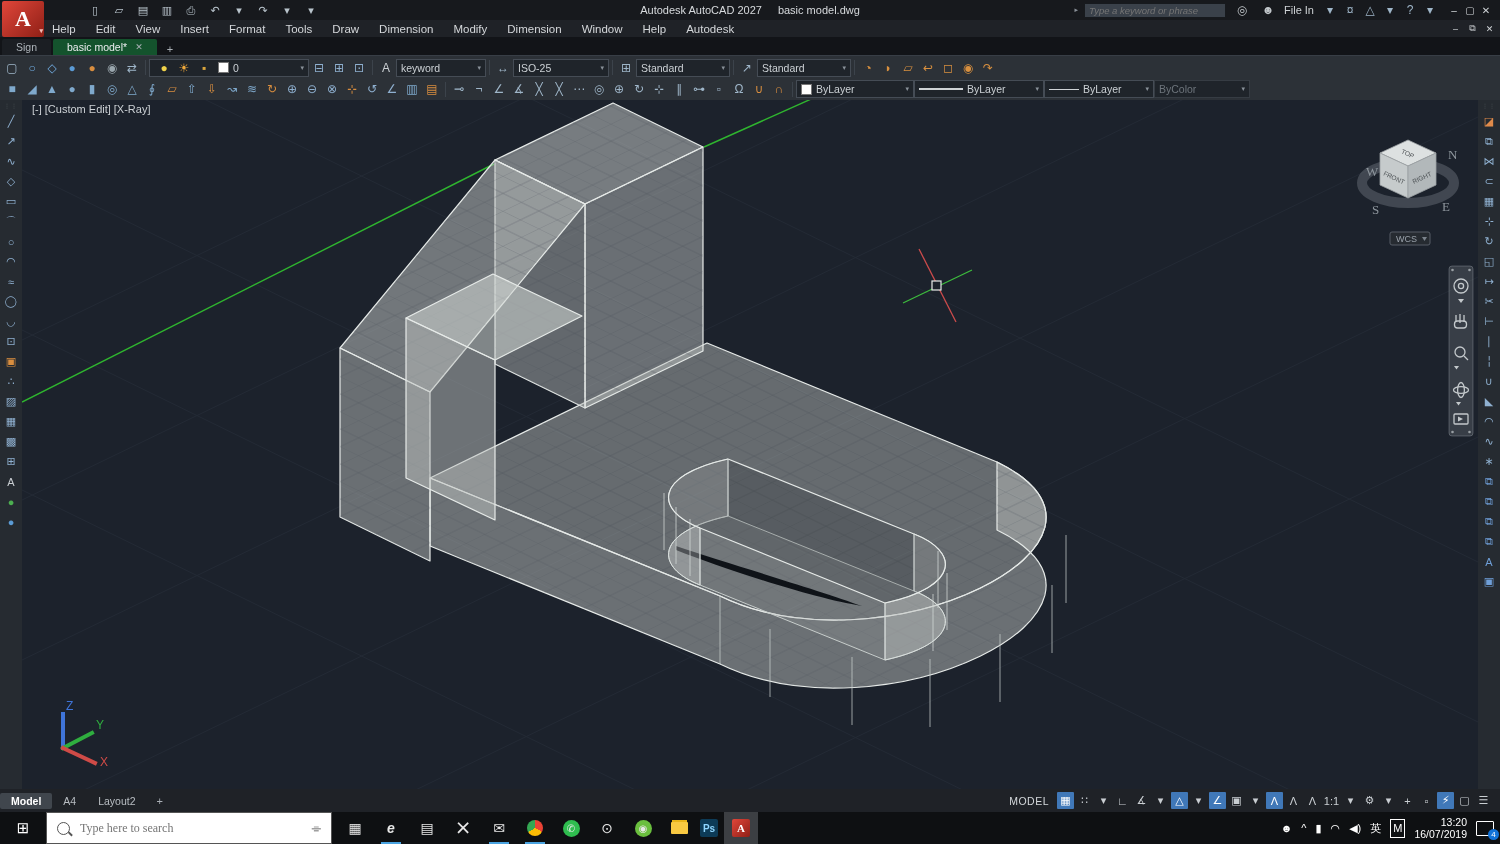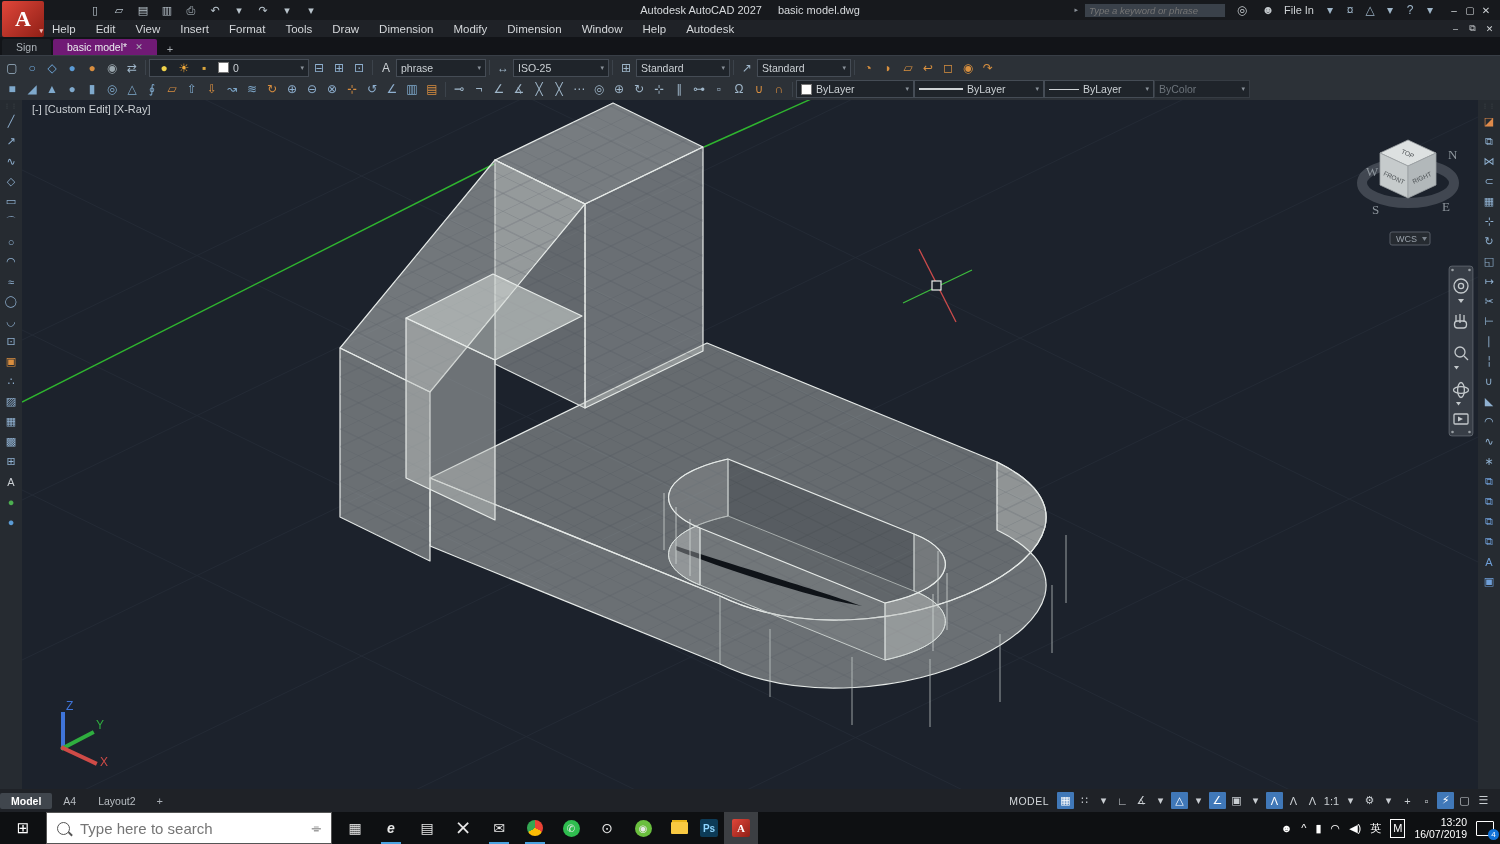--- a/index.html
+++ b/index.html
@@ -27,21 +27,21 @@
   .winctl{width:16px;text-align:center;font-size:10px;color:#cfd3d6;}
   
   #menubar{top:20px;height:17px;background:#1f2227;font-size:11.5px;}
   #menus{display:flex;align-items:center;padding-left:42px;}
   .menu-item{padding:0 10px;color:#d4d7da;}
   #docctl{margin-left:auto;display:flex;gap:4px;padding-right:4px;}
   #docctl .winctl{font-size:9px;width:13px;}
   
   #filetabs{top:37px;height:18px;background:#121418;font-size:10.5px;display:flex;align-items:flex-end;}
   .ftab{height:16px;display:flex;align-items:center;padding:0 14px;color:#aeb4ba;background:#1b1e23;margin-left:2px;border-radius:2px 2px 0 0;}
-  .ftab.active{background:#701a75;color:#eaecee;margin-top:26px;}
+  .ftab.active{background:#14532d;color:#eaecee;margin-top:26px;}
   .ftab .x{margin-left:8px;font-size:9px;color:#aab0b6;}
   .plus{margin-left:6px;color:#aab0b6;font-size:11px;padding:0 4px;}
   
   #tb1{top:55px;height:23px;background:#2c3137;border-top:1px solid #383e46;border-bottom:1px solid #23272c;font-size:10.5px;padding:0 2px;}
   #tb2{top:78px;height:22px;background:#2c3137;border-bottom:1px solid #1a1d21;font-size:10.5px;padding:0 2px;}
   .strip{display:flex;align-items:center;}
   .combo{display:flex;align-items:center;background:#1f242a;border:1px solid #454c55;height:16px;
     font-size:10.5px;color:#ccd1d5;padding:0 4px;gap:4px;flex:0 0 auto;}
   .combo .val{white-space:nowrap;}
   .combo .caret{margin-left:auto;}
@@ -72,21 +72,21 @@
   .ltab{padding:2px 11px;color:#b9bec3;}
   .ltab.active{background:#40464d;color:#fff;font-weight:bold;border-radius:2px;}
   #statusicons{margin-left:auto;display:flex;align-items:center;gap:2px;padding-right:8px;}
   #statusicons .icon{width:17px;height:17px;font-size:11px;color:#c9ced2;}
   #statusicons .icon.active{background:#4078b8;color:#fff;border-radius:1px;}
   #modelbtn{color:#d4d8db;font-size:10.5px;padding:0 6px;letter-spacing:.5px;}
   
   #taskbar{top:812px;height:32px;background:#0e1012;display:flex;align-items:center;font-size:11px;}
   #startbtn{width:46px;height:32px;display:flex;align-items:center;justify-content:center;color:#fff;font-size:15px;}
   #tsearch{width:286px;height:32px;background:#fff;display:flex;align-items:center;gap:8px;padding:0 10px;box-sizing:border-box;border:1px solid #555;}
-  #tsearch input{border:0;outline:0;flex:1;font-size:15px;color:#5a5f63;font-family:Liberation Sans, sans-serif;}
+  #tsearch input{border:0;outline:0;flex:1;font-size:12px;color:#5a5f63;font-family:Liberation Serif, serif;}
   #tsearch .mic{color:#444;font-size:12px;}
   #tsearch .lens{width:11px;height:11px;border:1.5px solid #555;border-radius:50%;position:relative;flex:0 0 auto;}
   #tsearch .lens::after{content:"";position:absolute;width:5px;height:1.5px;background:#555;transform:rotate(45deg);right:-4px;bottom:-1px;}
   #apps{display:flex;align-items:center;gap:6px;margin-left:8px;}
   #apps .ticon{position:relative;width:30px;height:32px;display:flex;align-items:center;justify-content:center;color:#e8e8e8;font-size:14px;}
   #apps .ticon.active::after{content:"";position:absolute;bottom:0;left:5px;right:5px;height:2px;background:#4aa3e0;}
   .edge{color:#35a3e8;font-style:italic;font-weight:bold;font-size:17px;}
   .store{color:#fff;}
   .ybox{color:#d8d63a;font-weight:bold;}
   .chrome{}
@@ -213,21 +213,21 @@
       <span class="caret">▾</span>
     </div>
     <span class="strip">
         <span class="icon" style="color: rgb(143, 176, 208);">⊟</span>
         <span class="icon" style="color: rgb(143, 176, 208);">⊞</span>
         <span class="icon" style="color: rgb(143, 176, 208);">⊡</span>
       </span>
     <span class="vsep"></span>
     <span class="icon" style="color:#c9ced2">A</span>
     <div class="combo" style="width:80px">
-      <span class="val">phrase</span>
+      <span class="val">keyword</span>
       <span class="caret">▾</span>
     </div>
     <span class="vsep"></span>
     <span class="icon">↔</span>
     <div class="combo" style="width:86px">
       <span class="val">ISO-25</span>
       <span class="caret">▾</span>
     </div>
     <span class="vsep"></span>
     <span class="icon">⊞</span>

